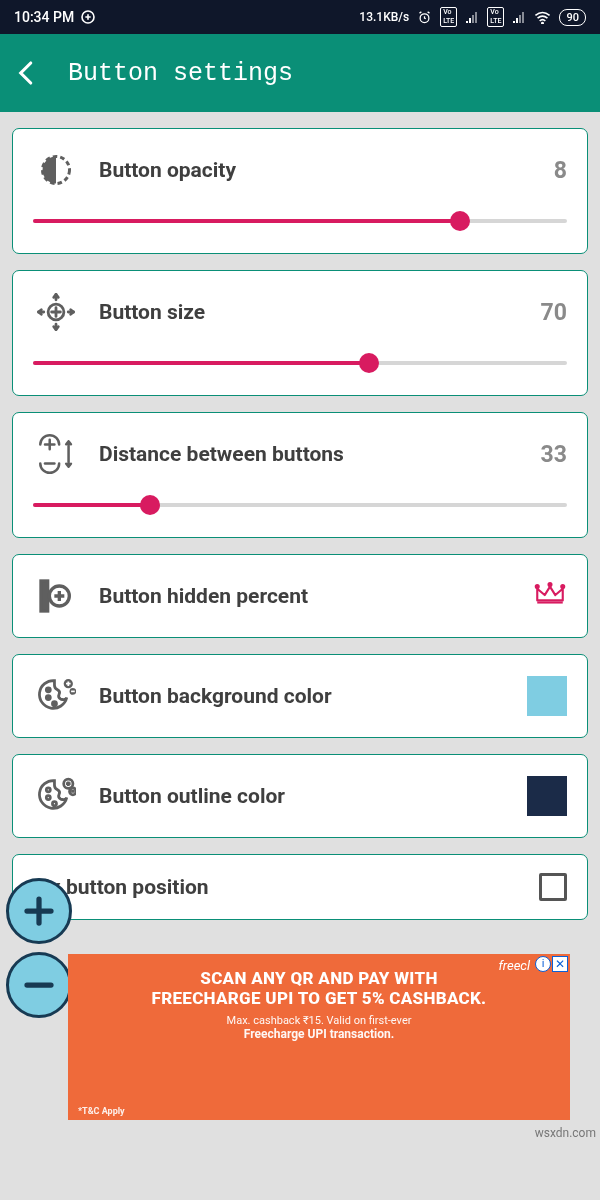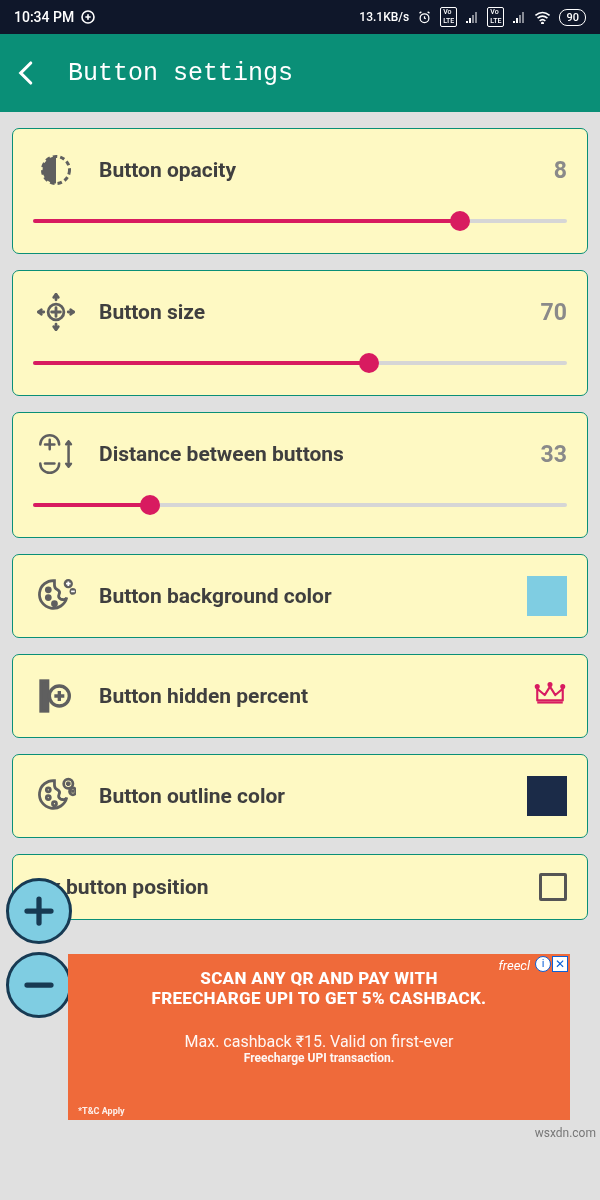--- a/index.html
+++ b/index.html
@@ -40,21 +40,21 @@
     font-weight: 500;
     font-family: Liberation Mono, monospace;
   }
   .content {
     padding: 16px 12px;
     display: flex;
     flex-direction: column;
     gap: 16px;
   }
   .card {
-    background: #fef9c3;
+    background: #ffffff;
     border: 1px solid #0a8f77;
     border-radius: 7px;
     padding: 18px 20px;
   }
   .card-row {
     display: flex;
     align-items: center;
     gap: 20px;
   }
   .card-icon {
@@ -172,21 +172,21 @@
     width: 16px; height: 16px;
     border: 1px solid #0b5fd6;
     border-radius: 50%;
     color: #0b5fd6;
     background: #fff;
     font-size: 11px;
     line-height: 14px;
     text-align: center;
   }
   .ad-line1 { font-size: 17px; font-weight: 800; letter-spacing: 0.3px; }
-  .ad-line2 { font-size: 16px; margin-top: 24px; opacity: 0.95; }
+  .ad-line2 { font-size: 11px; margin-top: 6px; opacity: 0.95; }
   .ad-line3 { font-size: 12px; opacity: 0.95; font-weight: bold; }
   .ad-tc { position: absolute; left: 10px; bottom: 4px; font-size: 9px; opacity: 0.9; font-weight: bold; }
   .watermark {
     position: absolute;
     right: 4px;
     bottom: 60px;
     font-size: 12px;
     color: #777;
   }
 </style>
@@ -283,20 +283,42 @@
             <path d="M22 6v16M22 6l-1.5 1.8M22 6l1.5 1.8M22 22l-1.5-1.8M22 22l1.5-1.8"></path>
           </svg>
       </div>
       <div class="card-title">Distance between buttons</div>
       <div class="card-value">33</div>
     </div>
     <div class="slider-track">
       <div class="track-bg"></div>
       <div class="track-fill" style="width:22%"></div>
       <div class="thumb" style="left:22%"></div>
+    </div>
+  </div>
+
+  <div class="card">
+    <div class="card-row">
+      <div class="card-icon">
+        <svg width="40" height="40" viewBox="0 0 24 24" fill="none" stroke="#5f5f5f" stroke-width="2">
+            <rect x="3" y="3" width="4" height="18" fill="#5f5f5f"></rect>
+            <circle cx="14" cy="12" r="6"></circle>
+            <path d="M14 9v6M11 12h6"></path>
+          </svg>
+      </div>
+      <div class="card-title">Button hidden percent</div>
+      <div class="card-crown">
+        <svg width="34" height="28" viewBox="0 0 32 24" fill="none" stroke="#d81b60" stroke-width="2" stroke-linejoin="round">
+            <path d="M4 18 L4 7 L11 13 L16 5 L21 13 L28 7 L28 18 Z"></path>
+            <circle cx="4" cy="5" r="1.4" fill="#d81b60"></circle>
+            <circle cx="16" cy="3" r="1.4" fill="#d81b60"></circle>
+            <circle cx="28" cy="5" r="1.4" fill="#d81b60"></circle>
+            <path d="M4 20h24"></path>
+          </svg>
+      </div>
     </div>
   </div>
 
   <div class="card">
     <div class="card-row">
       <div class="card-icon">
         <svg width="40" height="40" viewBox="0 0 26 26" fill="none" stroke="#5f5f5f" stroke-width="1.8">
             <path d="M12 3 A9 9 0 1 0 20 14 q-1 2 -4 1 q-2-1 -1-3 q1-2 -1-3 q-2-1 -2-3 z"></path>
             <circle cx="8" cy="9" r="1.3" fill="#5f5f5f"></circle>
             <circle cx="8" cy="14" r="1.3" fill="#5f5f5f"></circle>
@@ -308,42 +330,20 @@
           </svg>
       </div>
       <div class="card-title">Button background color</div>
       <div class="color-swatch" style="background:#7fcde2"></div>
     </div>
   </div>
 
   <div class="card">
     <div class="card-row">
       <div class="card-icon">
-        <svg width="40" height="40" viewBox="0 0 24 24" fill="none" stroke="#5f5f5f" stroke-width="2">
-            <rect x="3" y="3" width="4" height="18" fill="#5f5f5f"></rect>
-            <circle cx="14" cy="12" r="6"></circle>
-            <path d="M14 9v6M11 12h6"></path>
-          </svg>
-      </div>
-      <div class="card-title">Button hidden percent</div>
-      <div class="card-crown">
-        <svg width="34" height="28" viewBox="0 0 32 24" fill="none" stroke="#d81b60" stroke-width="2" stroke-linejoin="round">
-            <path d="M4 18 L4 7 L11 13 L16 5 L21 13 L28 7 L28 18 Z"></path>
-            <circle cx="4" cy="5" r="1.4" fill="#d81b60"></circle>
-            <circle cx="16" cy="3" r="1.4" fill="#d81b60"></circle>
-            <circle cx="28" cy="5" r="1.4" fill="#d81b60"></circle>
-            <path d="M4 20h24"></path>
-          </svg>
-      </div>
-    </div>
-  </div>
-
-  <div class="card">
-    <div class="card-row">
-      <div class="card-icon">
         <svg width="40" height="40" viewBox="0 0 26 26" fill="none" stroke="#5f5f5f" stroke-width="1.8">
             <path d="M12 3 A9 9 0 1 0 20 14 q-1 2 -4 1 q-2-1 -1-3 q1-2 -1-3 q-2-1 -2-3 z"></path>
             <circle cx="8" cy="9" r="1.3"></circle>
             <circle cx="8" cy="14" r="1.3"></circle>
             <circle cx="12" cy="18" r="1.3"></circle>
             <circle cx="21" cy="5" r="3"></circle>
             <path d="M21 3.5v3M19.5 5h3"></path>
             <circle cx="24" cy="10" r="2.2"></circle>
             <path d="M22.8 10h2.4"></path>
           </svg>

